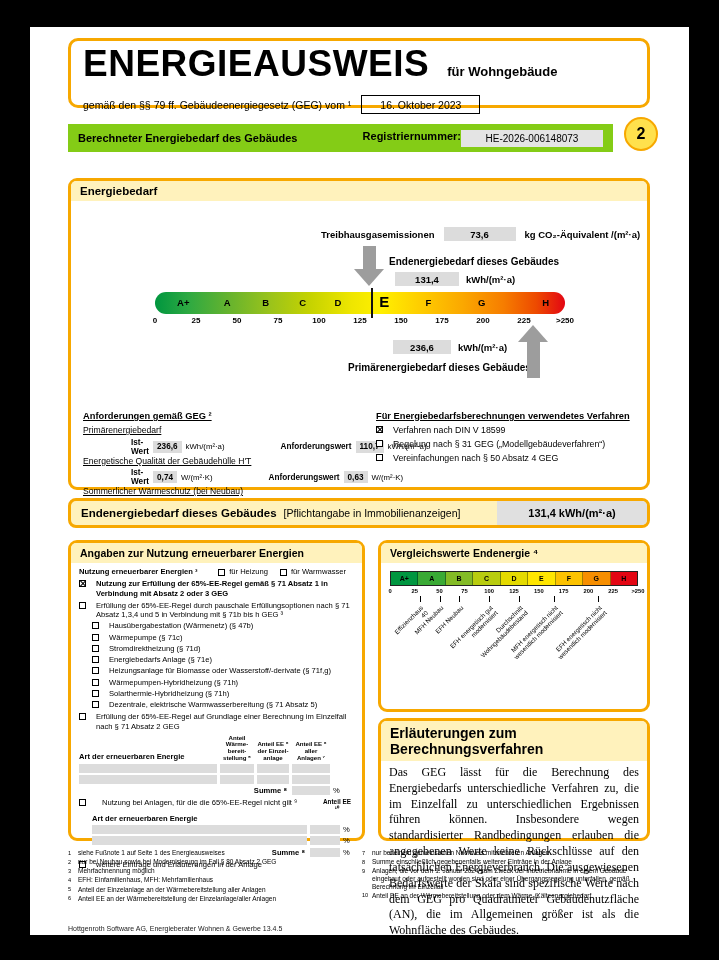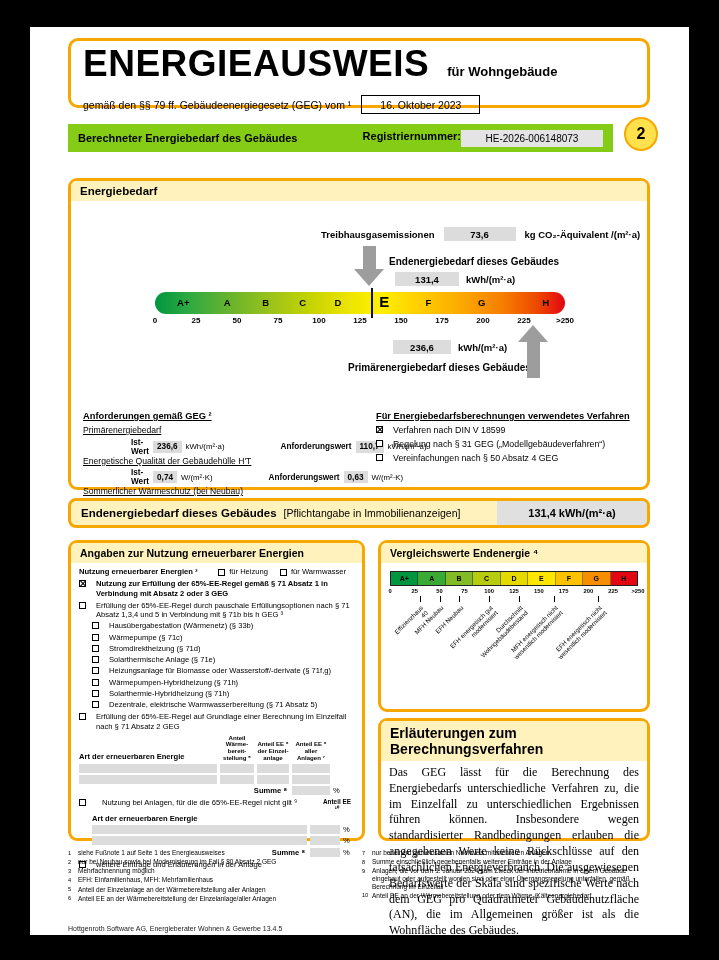--- a/index.html
+++ b/index.html
@@ -306,33 +306,33 @@
       </div>
 
       <div class="cbrow">
         <span class="cb"></span>
         <span>Erfüllung der 65%-EE-Regel durch pauschale Erfüllungsoptionen nach § 71 Absatz 1,3,4 und 5 in Verbindung mit § 71b bis h GEG ³</span>
       </div>
 
       <div class="opts">
         <div class="cbrow">
           <span class="cb"></span>
-          <span>Hausübergabestation (Wärmenetz) (§ 33b)</span>
+          <span>Hausübergabestation (Wärmenetz) (§ 47b)</span>
         </div>
         <div class="cbrow">
           <span class="cb"></span>
           <span>Wärmepumpe (§ 71c)</span>
         </div>
         <div class="cbrow">
           <span class="cb"></span>
           <span>Stromdirektheizung (§ 71d)</span>
         </div>
         <div class="cbrow">
           <span class="cb"></span>
-          <span>Solarthermische Anlage (§ 71e)</span>
+          <span>Energiebedarfs Anlage (§ 71e)</span>
         </div>
         <div class="cbrow">
           <span class="cb"></span>
           <span>Heizungsanlage für Biomasse oder Wasserstoff/-derivate (§ 71f,g)</span>
         </div>
         <div class="cbrow">
           <span class="cb"></span>
           <span>Wärmepumpen-Hybridheizung (§ 71h)</span>
         </div>
         <div class="cbrow">

